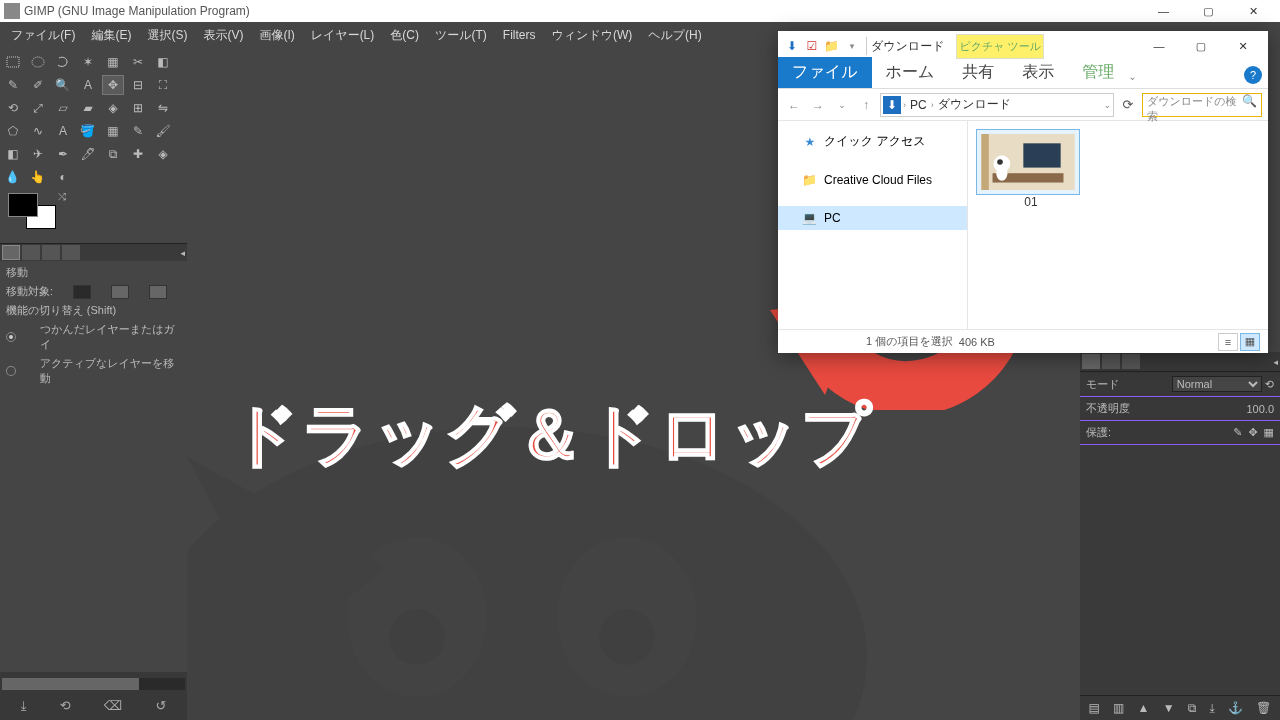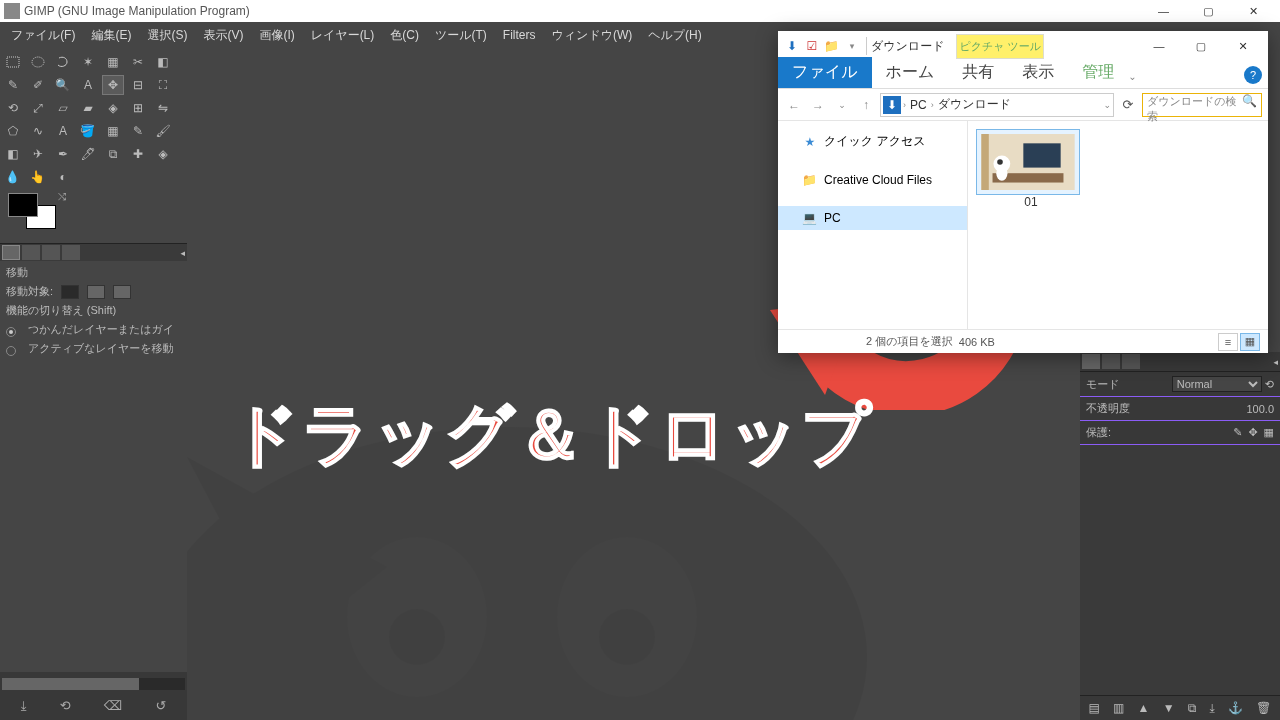--- a/index.html
+++ b/index.html
@@ -23,21 +23,21 @@
 .fgbg{position:relative;width:50px;height:40px;margin:6px}
 .fgbg .bg{position:absolute;left:18px;top:12px;width:30px;height:24px;background:#fff;border:1px solid #000}
 .fgbg .fg{position:absolute;left:0;top:0;width:30px;height:24px;background:#000;border:1px solid #888}
 .fgbg .swap{position:absolute;right:-8px;top:-2px;color:#bbb;font-size:10px}
 .opttabs{height:18px;background:#3a3a3a;display:flex;align-items:center;padding:0 2px;gap:2px;border-top:1px solid #222}
 .opttabs .tab{width:18px;height:15px;background:#555}
 .opttabs .tab.a{background:#666;border:1px solid #888}
 .opttabs .close{margin-left:auto;color:#bbb;font-size:9px}
 .optpanel{background:#454545;flex:1;padding:2px;color:#bbb;font-size:11px}
 .optpanel .lbl{padding:2px 4px}
-.optpanel .row{display:flex;align-items:flex-end;gap:8px;padding:2px 4px}
+.optpanel .row{display:flex;align-items:center;gap:20px;padding:2px 4px}
 .optpanel .row .chip{width:18px;height:14px;background:#666;border:1px solid #333}
 .optpanel .row .chip.a{background:#2a2a2a}
 .optpanel .radio{width:10px;height:10px;border:1px solid #888;border-radius:50%;display:inline-block;margin-right:4px}
 .optpanel .radio.on::after{content:"";display:block;width:4px;height:4px;background:#ccc;border-radius:50%;margin:2px}
 .lscroll{height:12px;background:#2a2a2a;margin:6px 2px 2px}
 .lscroll .thumb{width:75%;height:100%;background:#666}
 .lbtns{display:flex;justify-content:space-around;padding:6px 4px;color:#aaa;font-size:13px}
 
 .canvas{flex:1;background:#454545;position:relative;overflow:hidden}
 .wilber{position:absolute;left:-80px;bottom:-120px;opacity:.15}
@@ -364,20 +364,20 @@
               <ellipse cx="22" cy="42" rx="6" ry="8" fill="#fff"></ellipse>
               <rect x="0" y="0" width="8" height="60" fill="#c4a878"></rect>
             </svg>
         </div>
         <div class="fname">01</div>
       </div>
     </div>
   </div>
   <div class="exp-status">
     <span style="width:80px"></span>
-    <span>2 個の項目を選択</span>&nbsp;&nbsp;
+    <span>1 個の項目を選択</span>&nbsp;&nbsp;
     <span>406 KB</span>
     <div class="views">
       <div>≡</div>
       <div class="a">▦</div>
     </div>
   </div>
 </div>
 
 </body></html>

